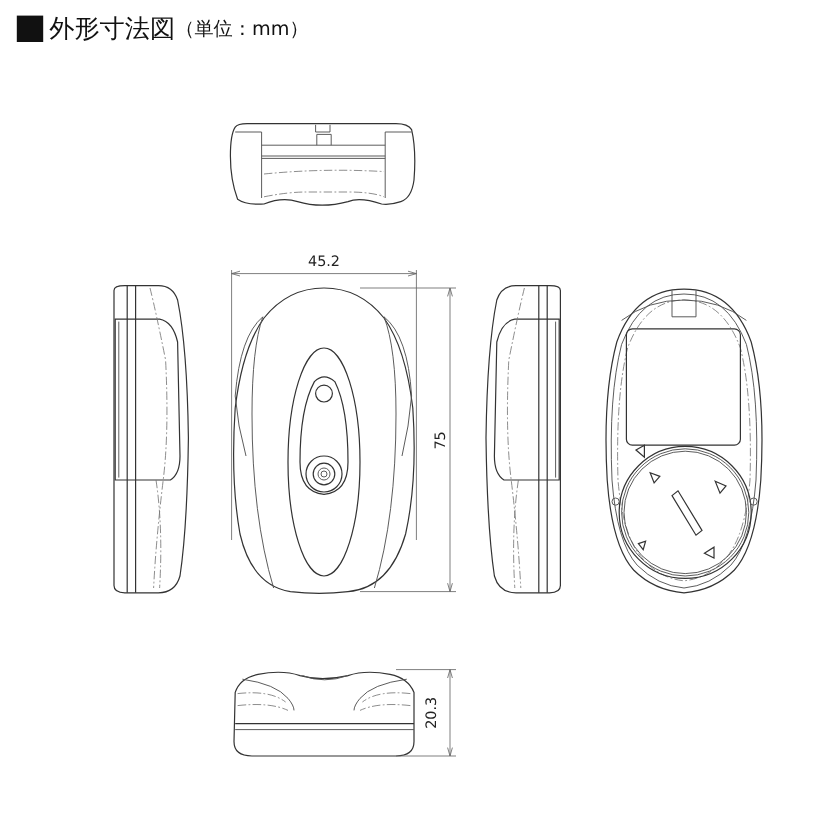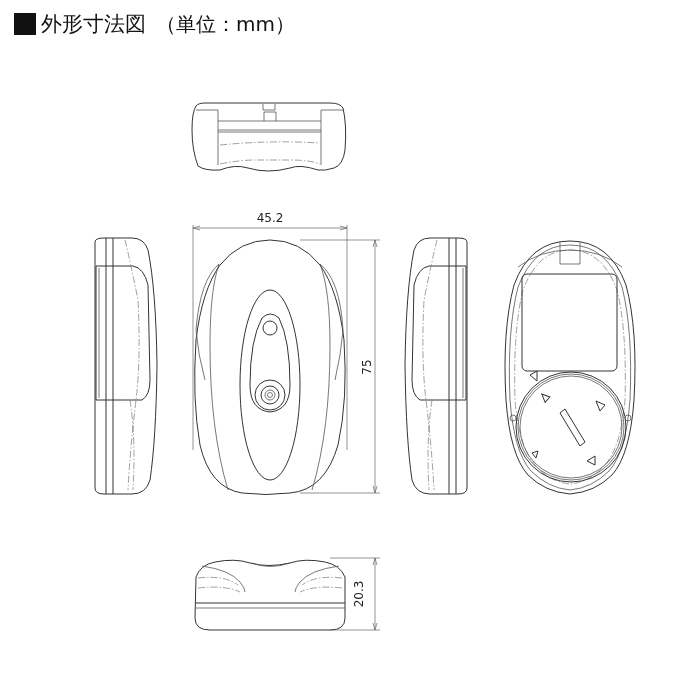--- a/index.html
+++ b/index.html
@@ -1,20 +1,20 @@
 <!DOCTYPE html>
 <html><head>
 <meta charset="utf-8">
 <style>
   html, body { margin: 0; padding: 0; background: #ffffff; }
   body { width: 700px; height: 700px; position: relative; overflow: hidden; font-family: "DejaVu Sans", sans-serif; }
   .title { position: absolute; left: 14px; top: 8px; height: 32px; display: flex; align-items: center; color: #111; }
   .title .sq { width: 22px; height: 22px; background: #111; margin-right: 5px; }
   .title .main { font-size: 21px; letter-spacing: 0px; }
-  .title .unit { font-size: 20px; margin-left: 10px; }
+  .title .unit { font-size: 16px; }
   svg.drawing { position: absolute; left: 0; top: 0; }
   .ln { fill: none; stroke: #333; stroke-width: 1; }
   .thin { fill: none; stroke: #555; stroke-width: 0.8; }
   .dash { fill: none; stroke: #777; stroke-width: 0.7; stroke-dasharray: 7 2 1.5 2; }
   .dim { fill: none; stroke: #666; stroke-width: 0.7; }
   .dimtxt { font-family: "DejaVu Sans", sans-serif; font-size: 12px; fill: #222; }
 </style>
 </head>
 <body>
 

